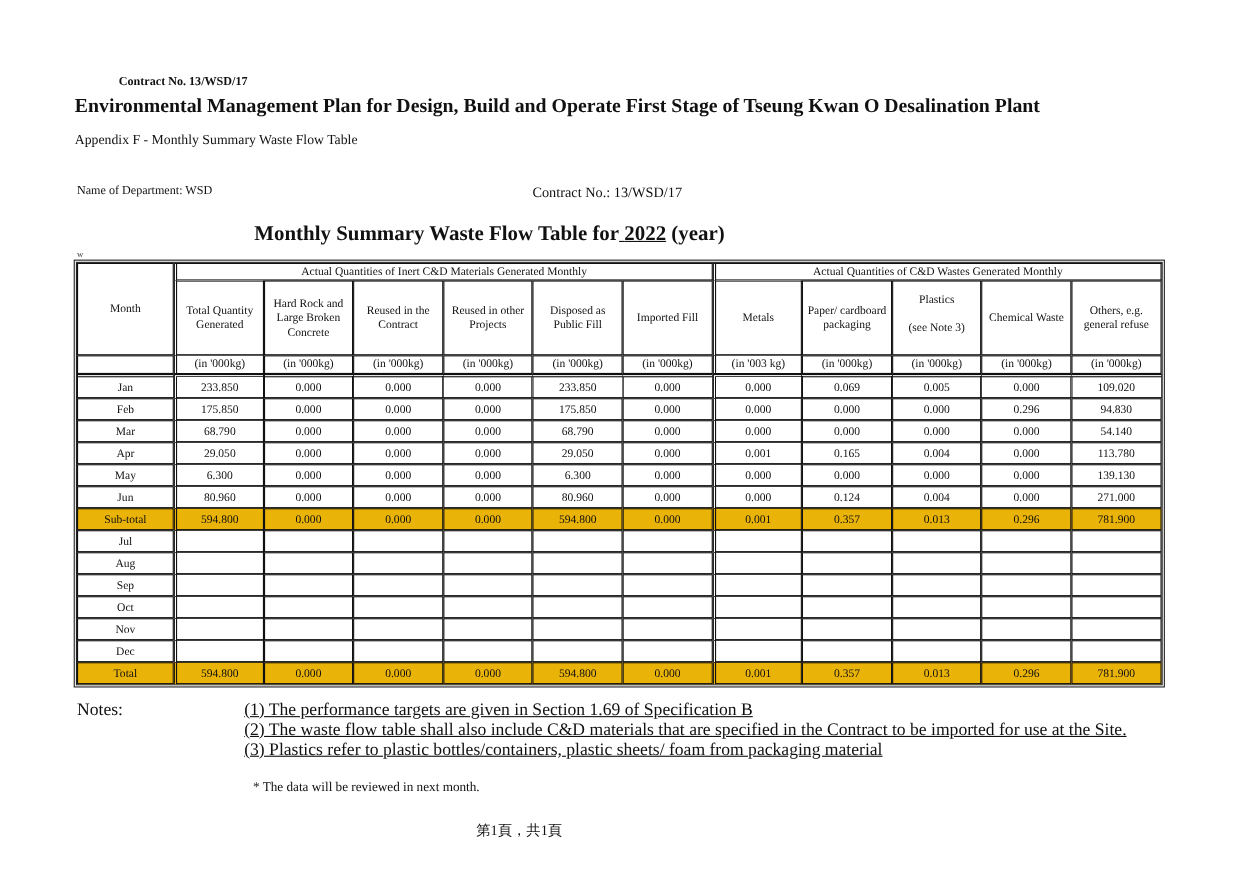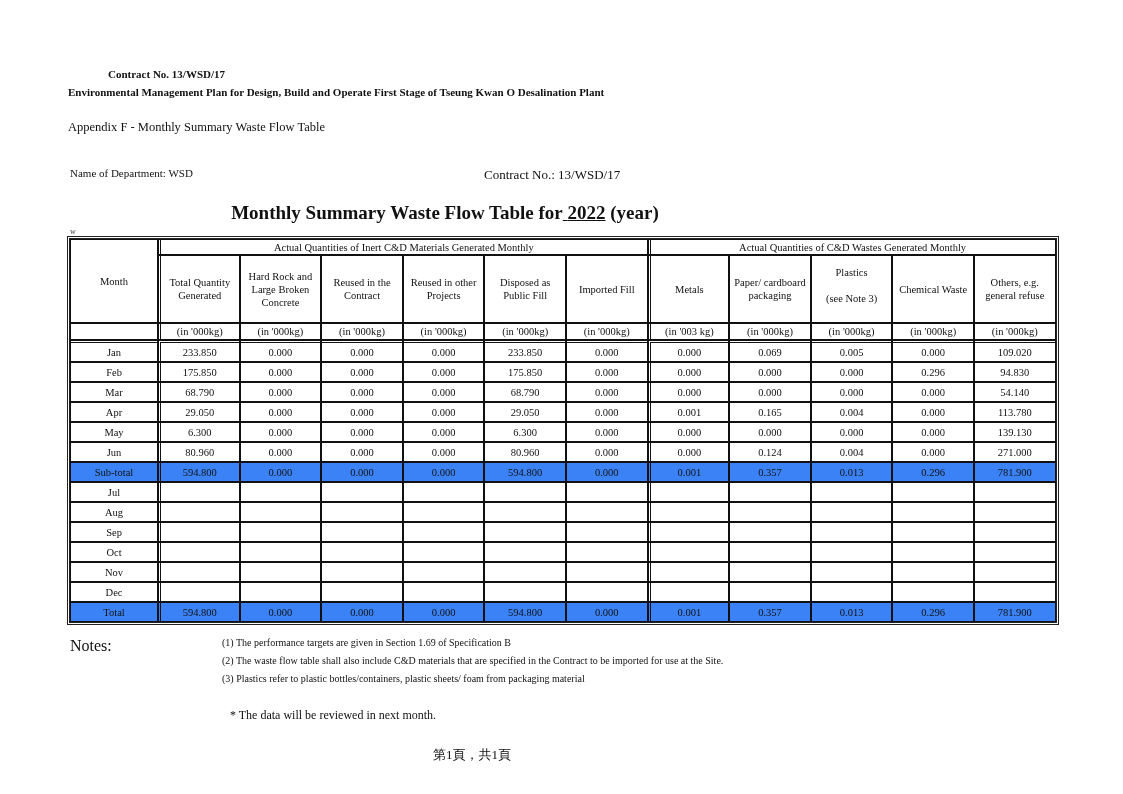--- a/index.html
+++ b/index.html
@@ -1,46 +1,46 @@
 <!DOCTYPE html>
 <html><head>
 <meta charset="utf-8">
 <style>
   html, body { margin:0; padding:0; background:#ffffff; }
   body { width:1123px; height:794px; position:relative; overflow:hidden;
          font-family:"Liberation Serif", "DejaVu Serif", serif; color:#111; }
   .abs { position:absolute; white-space:nowrap; }
   .hdr1 { left:68px; top:68px; font-size:11px; font-weight:bold;margin-left:40px; }
-  .hdr2 { left:68px; top:86px; font-size:11px; font-weight:bold; }
+  .hdr2 { left:68px; top:86px; font-size:18px; font-weight:bold; }
   .appx { left:68px; top:120px; font-size:12.5px; }
   .dept { left:70px; top:167px; font-size:11px; }
   .contr { left:484px; top:167px; font-size:13px; }
   .title { left:0; width:888px; text-align:center; top:202px; font-size:19px; font-weight:bold; padding-left:0; }
   .title .wrap { display:inline-block; margin-left:0; transform:translateX(1px); }
   .title u { text-decoration:underline; }
   .tinyw { left:70px; top:227px; font-size:8px; color:#444; }
 
   table.wf { position:absolute; left:67px; top:236px; border-collapse:separate; border-spacing:0;
              border:3px double #222; table-layout:fixed; width:988px; font-size:10.5px; }
   table.wf td { border:1px solid #111; text-align:center; vertical-align:middle; padding:0 1px;
                 line-height:13px; overflow:hidden; }
   table.wf col.c-month { width:88px; }
   table.wf col.c { width:81.6px; }
   .grp { height:16px; }
   .colh { height:68px; }
   .units { height:17px; }
   .row td { height:18px; }
-  .sub td, .tot td { background:#3b82f6; }
+  .sub td, .tot td { background:#eab308; }
   .sepL { border-left:3px double #111 !important; }
   .sepT td { border-top:3px double #111 !important; }
   .plast .l1 { display:block; margin-top:-8px; }
   .plast .l2 { display:block; margin-top:13px; }
 
   .notes-lbl { left:70px; top:637px; font-size:16px; }
-  .note { left:222px; font-size:10px; }
+  .note { left:222px; font-size:16px;text-decoration:underline; }
   .n1 { top:637px; } .n2 { top:655px; } .n3 { top:673px;text-align:right; }
   .star { left:230px; top:708px; font-size:12px; }
   .pager { left:0; width:944px; text-align:center; top:746px; font-size:13px; }
 </style>
 </head>
 <body>
 
 <div class="abs hdr1">Contract No. 13/WSD/17</div>
 <div class="abs hdr2">Environmental Management Plan for Design, Build and Operate First Stage of Tseung Kwan O Desalination Plant</div>
 <div class="abs appx">Appendix F - Monthly Summary Waste Flow Table</div>

